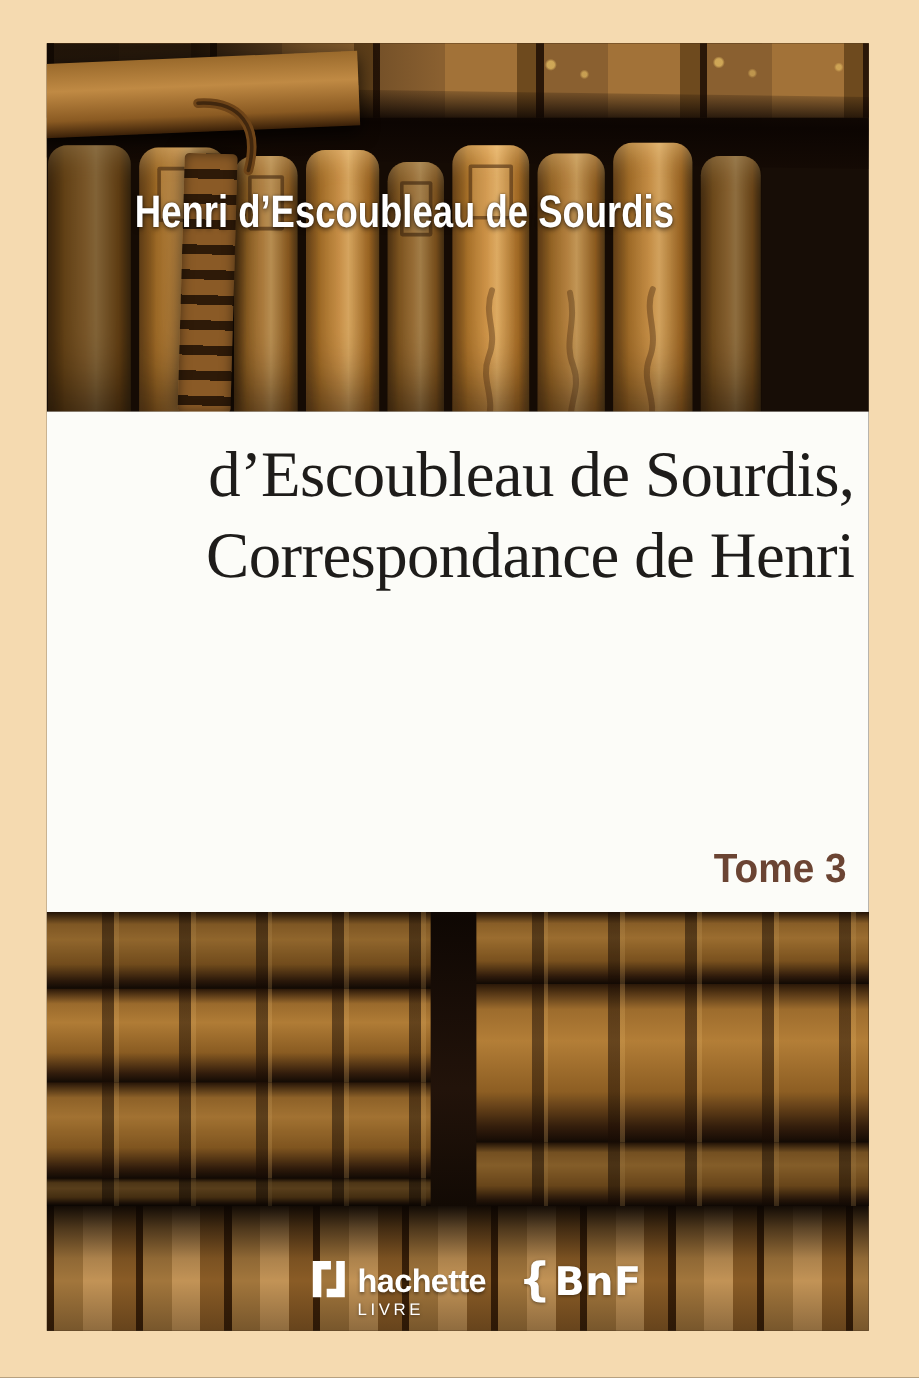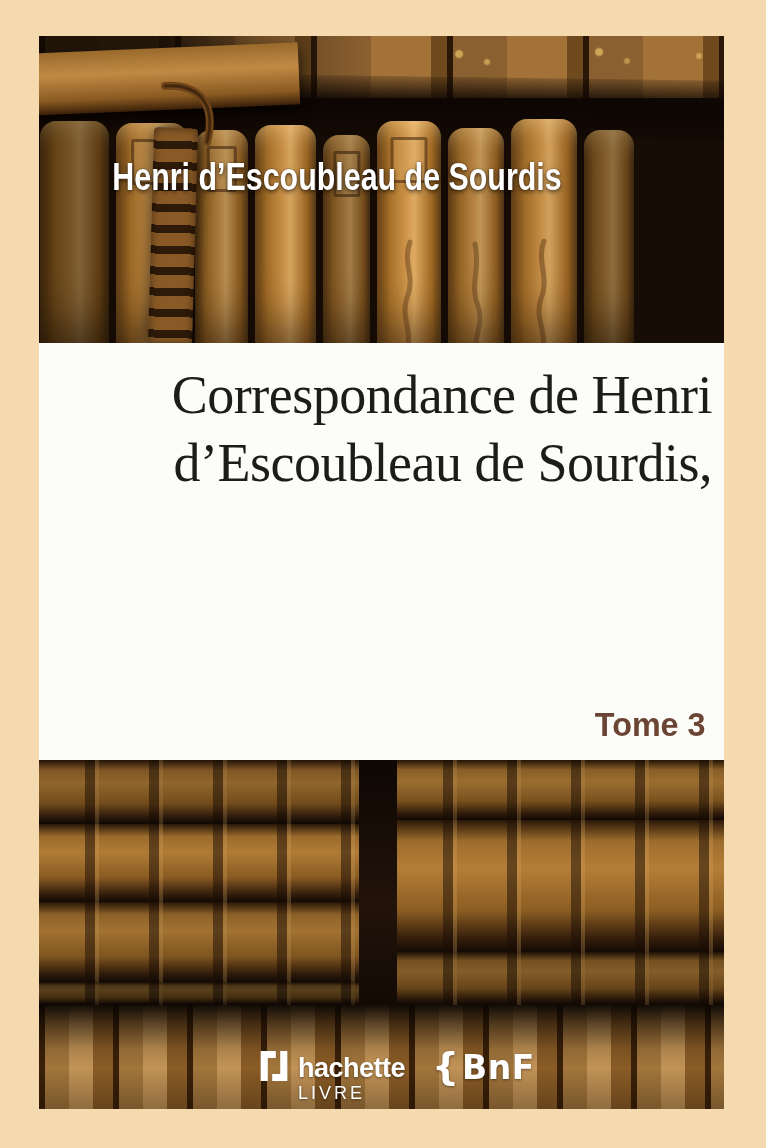--- a/index.html
+++ b/index.html
@@ -172,21 +172,21 @@
   
   .publisher-logos { position: absolute; left: 0; top: 1009px; width: 685px; height: 44px; }
   .hachette-logo { position: absolute; left: 219px; top: 0; display: flex; gap: 8px; align-items: flex-start; }
   .hachette-logo svg { display: block; margin-top: 2px; }
   .hachette-text { display: flex; flex-direction: column; margin-top: 10px; }
   .hachette-name {
     font-size: 27px; font-weight: 600; line-height: 26px; letter-spacing: -0.5px;
     color: #fff; text-shadow: 0 1px 3px rgba(0,0,0,.45);
   }
   .hachette-livre {
-    font-size: 18px; font-weight: 500; letter-spacing: 3px; margin-top: 2px;
+    font-size: 14px; font-weight: 500; letter-spacing: 3px; margin-top: 2px;
     color: #fff; text-shadow: 0 1px 3px rgba(0,0,0,.45);
   }
   .bnf-logo {
     position: absolute; left: 393px; top: 3px;
     display: flex; align-items: baseline; color: #fff;
     font-family: "DejaVu Sans", sans-serif;
     text-shadow: 0 1px 3px rgba(0,0,0,.45);
   }
   .bnf-brace { font-size: 38px; font-weight: 600; line-height: 34px; margin-right: 3px; }
   .bnf-name  { font-size: 33px; font-weight: bold; letter-spacing: .5px; }
@@ -237,22 +237,22 @@
       <svg class="strap-cord" width="70" height="70" viewBox="0 0 70 70">
         <path d="M6 8 C 40 6, 58 26, 48 64" stroke="#6e4418" stroke-width="8" fill="none" stroke-linecap="round"></path>
         <path d="M6 8 C 40 6, 58 26, 48 64" stroke="rgba(20,10,3,.5)" stroke-width="3" fill="none" stroke-linecap="round"></path>
       </svg>
 
       <div class="author-name">Henri d’Escoubleau de Sourdis</div>
     </div>
 
     <div class="title-band">
       <div class="book-title">
+        <div>d’Escoubleau de Sourdis,</div>
         <div>Correspondance de Henri</div>
-        <div>d’Escoubleau de Sourdis,</div>
       </div>
       <div class="tome-label">Tome 3</div>
     </div>
 
     <div class="mid-books">
       <div class="mid-left">
         <div class="hrow"></div>
         <div class="hrow"></div>
         <div class="hrow"></div>
         <div class="hrow"></div>

